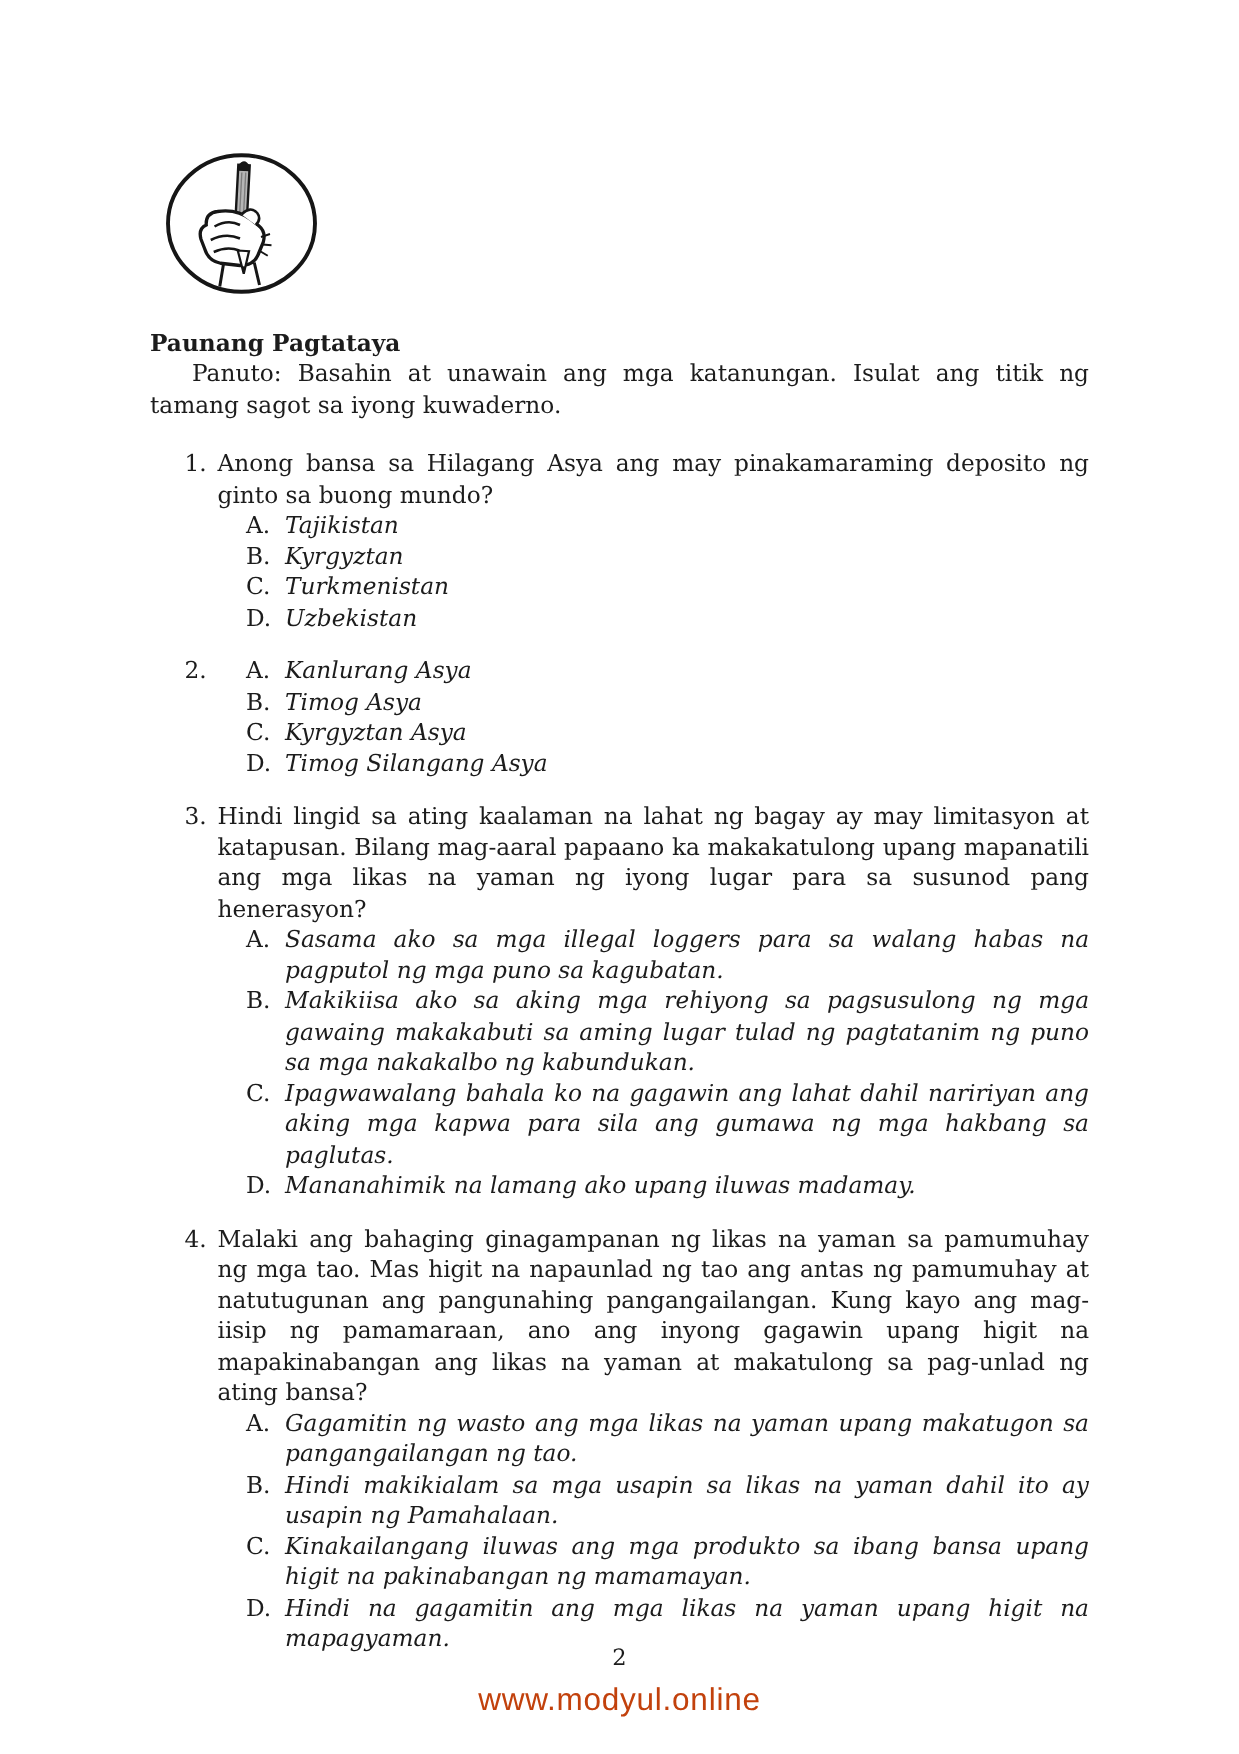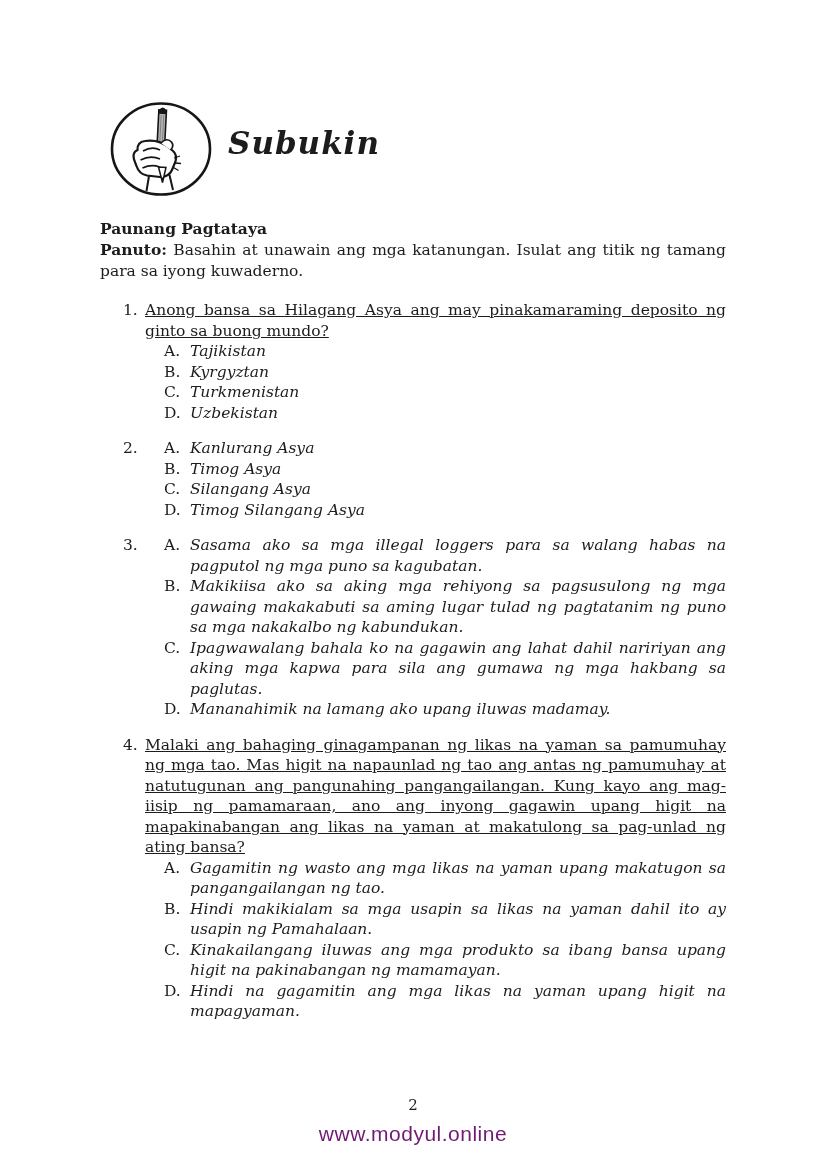--- a/index.html
+++ b/index.html
@@ -41,37 +41,37 @@
     font-weight: bold;
     line-height: 21px;
     margin-top: 19px;
   }
   .instruction {
     font-size: 15.5px;
     line-height: 21px;
     text-align: justify;
     margin: 0;
   }
-  .instruction b { font-weight: bold; }
+  .instruction b { font-weight: normal; margin-left: 28px; }
   .questions {
     margin-top: 18px;
     padding-left: 23px;
     font-size: 15.5px;
     line-height: 20.5px;
   }
   .question {
     display: flex;
     margin-bottom: 15px;
   }
   .qnum {
     width: 22px;
     flex: none;
   }
   .qbody { flex: 1; min-width: 0; }
-  .qtext { text-align: justify; text-decoration: underline; }
+  .qtext { text-align: justify; }
   .choice {
     display: flex;
     margin-left: 19px;
   }
   .choice-letter {
     width: 26px;
     flex: none;
   }
   .choice-text {
     flex: 1;
@@ -89,21 +89,21 @@
   .pagenum {
     font-size: 15px;
     line-height: 17px;
     margin-bottom: 8px;
     color: #1c1c1c;
   }
   .watermark {
     font-family: "Liberation Sans", sans-serif;
     font-size: 21px;
     line-height: 23px;
-    color: #701a75;
+    color: #c2410c;
     letter-spacing: 0.5px;
   }
 </style>
 </head>
 <body>
 
 <div class="page">
   <div class="content">
 
     <div class="header">
@@ -125,25 +125,24 @@
           <path d="M52 42 q6 -6 10.5 -1 q3 4 -1 8" fill="#ffffff" stroke="#161616" stroke-width="1.7"></path>
 
           <path d="M65 57 l6 -2 M66 62 l6 0.5 M64.5 66.5 l5 3" fill="none" stroke="#161616" stroke-width="1.3"></path>
 
           <path d="M40 75 l-2.5 15 M60.5 74 l3.5 15" fill="none" stroke="#161616" stroke-width="2"></path>
 
           <path d="M49.5 66 L57 66.5 L53.5 81.5 Z" fill="#ffffff" stroke="#161616" stroke-width="1.5"></path>
           <path d="M52.5 76.5 L55 76.7 L53.5 81.5 Z" fill="#161616"></path>
         </svg>
       </div>
-      <div class="module-title">Subukin</div>
     </div>
 
     <div class="section-heading">Paunang Pagtataya</div>
-    <p class="instruction"><b>Panuto:</b> <span>Basahin at unawain ang mga katanungan. Isulat ang titik ng tamang para sa iyong kuwaderno.</span></p>
+    <p class="instruction"><b>Panuto:</b> <span>Basahin at unawain ang mga katanungan. Isulat ang titik ng tamang sagot sa iyong kuwaderno.</span></p>
 
     <div class="questions">
 
       <div class="question">
         <div class="qnum">1.</div>
         <div class="qbody">
           <div class="qtext">Anong bansa sa Hilagang Asya ang may pinakamaraming deposito ng ginto sa buong mundo?</div>
           <div class="choices">
             <div class="choice">
               <span class="choice-letter">A.</span>
@@ -172,33 +171,34 @@
             <div class="choice">
               <span class="choice-letter">A.</span>
               <span class="choice-text">Kanlurang Asya</span>
             </div>
             <div class="choice">
               <span class="choice-letter">B.</span>
               <span class="choice-text">Timog Asya</span>
             </div>
             <div class="choice">
               <span class="choice-letter">C.</span>
-              <span class="choice-text">Silangang Asya</span>
+              <span class="choice-text">Kyrgyztan Asya</span>
             </div>
             <div class="choice">
               <span class="choice-letter">D.</span>
               <span class="choice-text">Timog Silangang Asya</span>
             </div>
           </div>
         </div>
       </div>
 
       <div class="question">
         <div class="qnum">3.</div>
         <div class="qbody">
+          <div class="qtext">Hindi lingid sa ating kaalaman na lahat ng bagay ay may limitasyon at katapusan. Bilang mag-aaral papaano ka makakatulong upang mapanatili ang mga likas na yaman ng iyong lugar para sa susunod pang henerasyon?</div>
           <div class="choices">
             <div class="choice">
               <span class="choice-letter">A.</span>
               <span class="choice-text">Sasama ako sa mga illegal loggers para sa walang habas na pagputol ng mga puno sa kagubatan.</span>
             </div>
             <div class="choice">
               <span class="choice-letter">B.</span>
               <span class="choice-text">Makikiisa ako sa aking mga rehiyong sa pagsusulong ng mga gawaing makakabuti sa aming lugar tulad ng pagtatanim ng puno sa mga nakakalbo ng kabundukan.</span>
             </div>
             <div class="choice">

